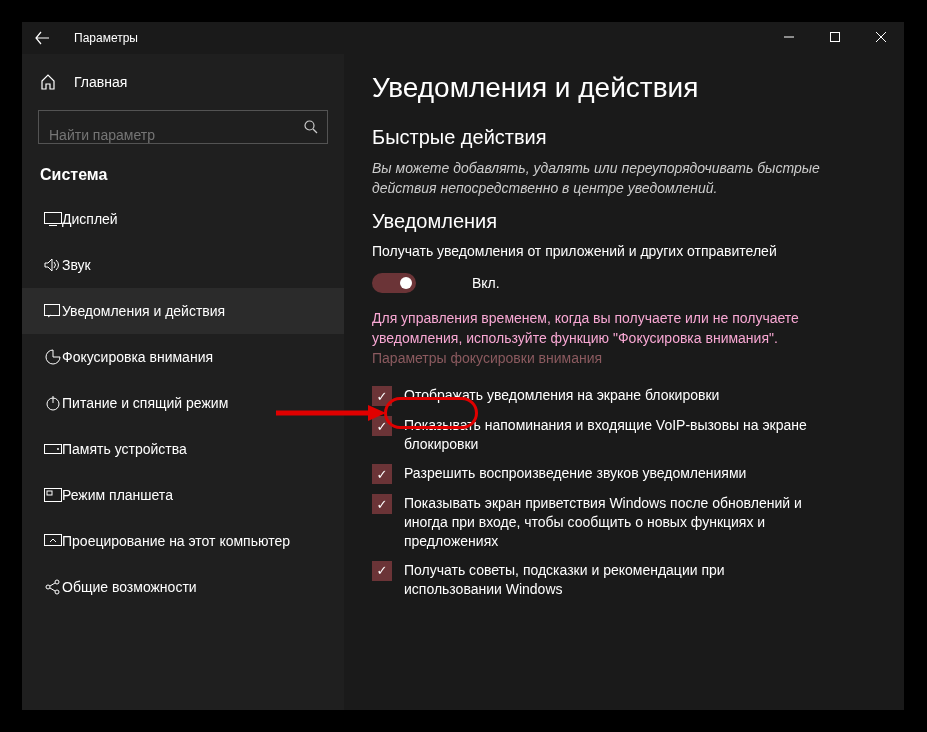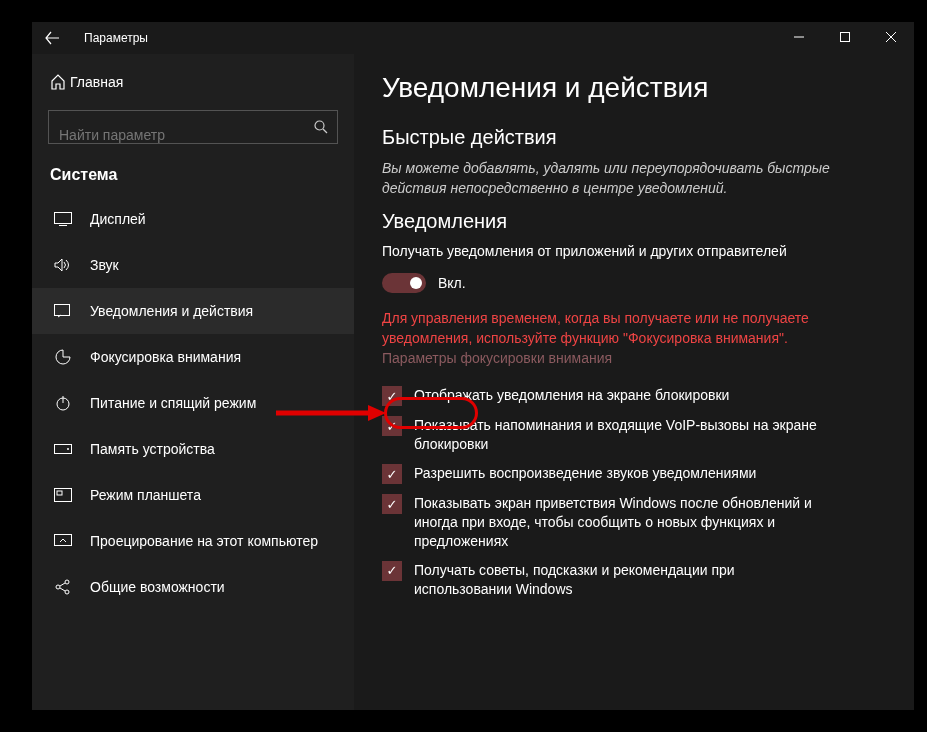--- a/index.html
+++ b/index.html
@@ -1,50 +1,50 @@
 <!DOCTYPE html>
 <html><head>
 <meta charset="utf-8">
 <style>
 * { margin: 0; padding: 0; box-sizing: border-box; font-family: "Segoe UI", sans-serif; }
 body { background: #000; width: 927px; height: 732px; overflow: hidden; position: relative; }
-.window { position: absolute; top: 22px; left: 32px; width: 882px; height: 688px; background: #1a1a1a; display: flex; flex-direction: column; overflow: hidden; }
+.window { position: absolute; top: 22px; left: 22px; width: 882px; height: 688px; background: #1a1a1a; display: flex; flex-direction: column; overflow: hidden; }
 
 .titlebar { height: 32px; display: flex; align-items: center; background: #1a1a1a; color: #fff; position: relative; }
 .back-btn { width: 40px; height: 32px; display: flex; align-items: center; justify-content: center; color: #fff; font-size: 13px; }
 .title-text { font-size: 12px; color: #fff; margin-left: 12px; }
 .win-controls { position: absolute; right: 0; top: 0; display: flex; }
 .win-btn { width: 46px; height: 30px; display: flex; align-items: center; justify-content: center; color: #fff; font-size: 10px; }
 
 .body-area { flex: 1; display: flex; overflow: hidden; }
 
 .sidebar { width: 322px; background: #1f1f1f; display: flex; flex-direction: column; padding-top: 8px; overflow-y: auto; }
-.home-row { display: flex; align-items: center; height: 40px; padding-left: 18px; color: #fff; font-size: 14px; gap: 4px; margin-bottom: 8px; }
+.home-row { display: flex; align-items: center; height: 40px; padding-left: 18px; color: #fff; font-size: 14px; gap: 18px; margin-bottom: 8px; }
 .search-wrap { margin: 0 16px 14px 16px; }
 .search-box { width: 100%; height: 34px; background: transparent; border: 1px solid #535353; color: #999; font-size: 14px; padding: 16px 36px 0 10px; outline: none; }
 .search-container { position: relative; }
 .search-icon-pos { position: absolute; right: 10px; top: 50%; transform: translateY(-50%); color: #ccc; font-size: 14px; }
 .category { padding: 8px 18px 12px 18px; font-size: 16px; font-weight: 600; color: #fff; }
-.nav-item { display: flex; align-items: center; height: 46px; padding-left: 18px; color: #fff; font-size: 14px; gap: 18px; border-left: 4px solid transparent; }
+.nav-item { display: flex; align-items: center; height: 46px; padding-left: 18px; color: #fff; font-size: 14px; gap: 0; border-left: 4px solid transparent; }
 .nav-item .icn { width: 18px; display: flex; justify-content: center; color: #fff; }
 .nav-item.active { background: #2b2b2b; }
 .nav-item.active .icn, .nav-item.active span { color: #fff; }
 
 .content { flex: 1; background: #1a1a1a; color: #fff; padding: 18px 28px 0 28px; overflow-y: auto; position: relative; }
 .content h1 { font-size: 28px; font-weight: 400; margin-bottom: 22px; }
 .content h2 { font-size: 20px; font-weight: 400; margin-bottom: 10px; }
 .desc { font-size: 14px; color: #ccc; margin-bottom: 12px; line-height: 1.4; max-width: 460px; font-style: italic; }
 .link { font-size: 14px; color: #8b5a5f; margin-bottom: 28px; display: block; }
 .link2 { font-size: 14px; color: #8b5a5f; margin-top: 2px; display: block; }
 .setting-label { font-size: 14px; color: #fff; margin-bottom: 14px; }
 .toggle-row { display: flex; align-items: center; gap: 12px; margin-bottom: 16px; }
 .toggle { width: 44px; height: 20px; background: #6b3437; border-radius: 10px; position: relative; }
 .toggle-knob { width: 12px; height: 12px; background: #fff; border-radius: 50%; position: absolute; top: 4px; right: 4px; }
-.toggle-label { font-size: 14px; color: #fff; }
-.helper { font-size: 14px; color: #ef4444; line-height: 1.4; max-width: 440px; }
+.toggle-label { font-size: 14px; color: #fff; margin-left: 44px; }
+.helper { font-size: 14px; color: #f9a8d4; line-height: 1.4; max-width: 440px; }
 .checklist { margin-top: 20px; display: flex; flex-direction: column; gap: 10px; max-width: 440px; }
 .check-row { display: flex; align-items: flex-start; gap: 12px; }
 .checkbox { width: 20px; height: 20px; background: #6b3437; flex-shrink: 0; display: flex; align-items: center; justify-content: center; color: #fff; font-size: 13px; }
 .check-label { font-size: 14px; color: #fff; line-height: 1.35; }
 
 .highlight-ring { position: absolute; border: 3px solid #e00000; border-radius: 20px; pointer-events: none; }
 .arrow-overlay { position: absolute; pointer-events: none; }
 
 ::-webkit-scrollbar { width: 4px; }
 ::-webkit-scrollbar-track { background: #1a1a1a; }

